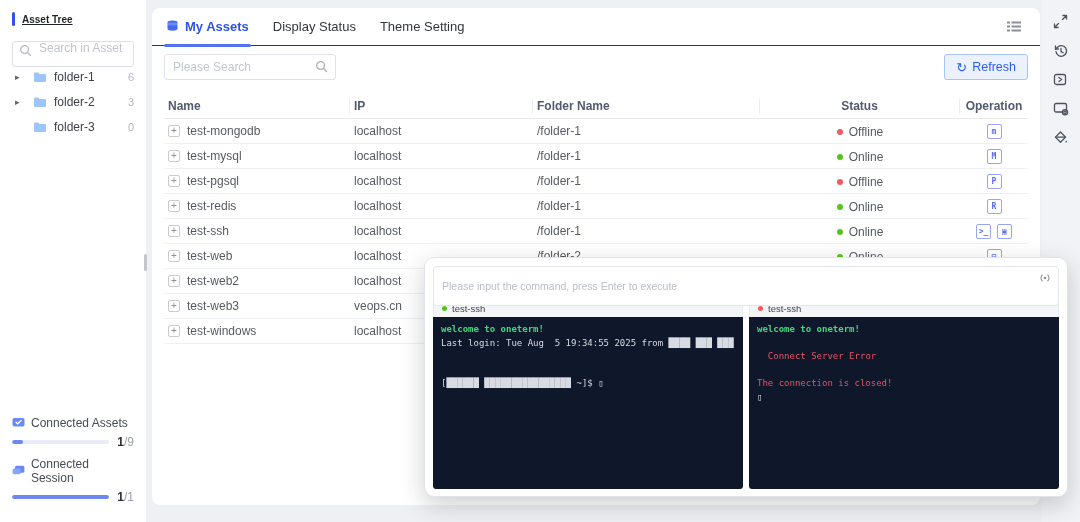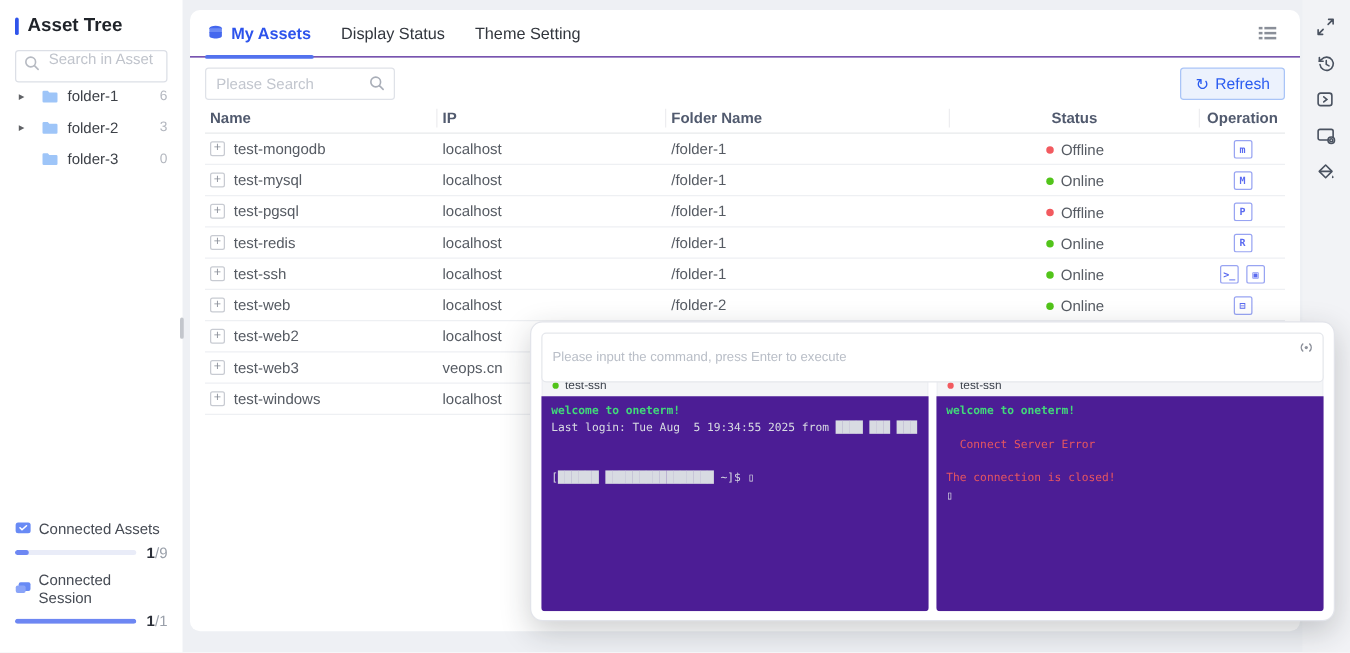--- a/index.html
+++ b/index.html
@@ -4,21 +4,21 @@
 <style>
   * { margin:0; padding:0; box-sizing:border-box; }
   html,body { width:1080px; height:522px; }
   body { font-family:"Liberation Sans", sans-serif; background:#eef0f4; position:relative; overflow:hidden; }
   .page { position:absolute; inset:0; }
 
   
   .sidebar { position:absolute; left:0; top:0; width:146px; height:522px; background:#fff; }
   .sb-title { display:flex; align-items:center; gap:7px; margin:12px 0 0 12px; }
   .sb-title .bar { width:3px; height:14px; background:#2f54eb; border-radius:2px; }
-  .sb-title .txt { font-size:15px; font-weight:bold; color:#1f2329; }
+  .sb-title .txt { font-size:10px; font-weight:bold; color:#1f2329;text-decoration:underline; }
   .sb-search { position:absolute; left:12px; top:38px; width:122px; height:26px; }
   .sb-search input { width:100%; height:100%; border:1px solid #dcdfe6; border-radius:3px; font-size:12px; padding:0 6px 11px 26px; color:#ef4444; outline:none; font-family:"Liberation Sans",sans-serif;}
   .sb-search input::placeholder { color:#c0c4cc; }
   .sb-search .mag { position:absolute; left:7px; top:6px; }
   .tree { position:absolute; left:0; top:64px; width:146px; }
   .tree-row { position:relative; height:25px; display:flex; align-items:center; font-size:12px; color:#3d4148; cursor:pointer; }
   .tree-row .caret { width:10px; margin-left:15px; font-size:9px; color:#606266; }
   .tree-row .fold { margin-left:8px; }
   .tree-row .lbl { margin-left:7px; }
   .tree-row .cnt { position:absolute; right:12px; color:#b3b7bf; font-size:11px; }
@@ -44,29 +44,29 @@
 
   
   .panel { position:absolute; left:152px; top:8px; width:888px; height:497px; background:#fff; border-radius:8px; }
   .tabs { position:relative; height:38px; display:flex; align-items:center; padding-left:14px; gap:24px; border-bottom:1px solid #4c1d95; }
   .tab { position:relative; height:38px; display:flex; align-items:center; gap:6px; font-size:13px; color:#32363d; cursor:pointer; }
   .tab.active { color:#2d53ec; font-weight:bold; }
   .tab.active .underline { position:absolute; left:-2px; right:-2px; bottom:-1px; height:3px; background:#5372ee; border-radius:2px; }
   .tabs .list-ic { position:absolute; right:18px; top:11px; cursor:pointer; }
 
   .toolbar { position:relative; margin:8px 12px 0 12px; height:28px; }
-  .main-search { position:absolute; left:0; top:0; width:152px; height:26px; }
+  .main-search { position:absolute; left:0; top:0; width:172px; height:26px; }
   .main-search input { width:100%; height:100%; border:1px solid #dfe2e8; border-radius:3px; font-size:12px; padding:0 26px 0 8px; color:#333; outline:none; font-family:"Liberation Sans",sans-serif;}
   .main-search input::placeholder { color:#c2c6ce; }
   .main-search .mag { position:absolute; right:8px; top:6px; }
   .refresh-btn { position:absolute; right:0; top:0; height:26px; padding:0 11px; display:flex; align-items:center; gap:5px; background:#ecf2fd; border:1px solid #a9c4f7; border-radius:3px; color:#2b5cf0; font-size:12.5px; cursor:pointer; }
   .refresh-btn .ric { font-size:13px; line-height:1; }
 
   
-  .tbl { margin:0 12px 0 12px; }
+  .tbl { margin:12px 12px 0 12px; }
   .tbl-head { display:grid; grid-template-columns:186px 183px 227px 200px 68px; height:25px; align-items:center; border-bottom:1px solid #e8eaec; }
   .th { font-size:12px; font-weight:bold; color:#515a6e; padding-left:4px; border-right:1px solid #ededf0; height:15px; line-height:15px; }
   .th:last-child { border-right:none; }
   .th.center { text-align:center; padding-left:0; }
   .trow { display:grid; grid-template-columns:186px 183px 227px 200px 68px; height:25px; align-items:center; border-bottom:1px solid #eef0f3; font-size:12px; color:#565b63; }
   .td { padding-left:4px; overflow:hidden; white-space:nowrap; }
   .td.center { text-align:center; padding-left:0; }
   .name-cell { display:flex; align-items:center; gap:7px; }
   .expand-box { width:12px; height:12px; border:1px solid #c8cbd2; border-radius:2px; color:#8a8f99; font-size:10px; line-height:10px; text-align:center; cursor:pointer; flex:0 0 auto; }
   .status-cell { display:inline-flex; align-items:center; gap:6px; }
@@ -81,21 +81,21 @@
   .cmd-row { position:relative; height:25px; }
   .cmd-row input { width:100%; height:40px; border:1px solid #e5e7ec; border-radius:4px; font-size:10.5px; padding:0 30px 0 8px; color:#333; outline:none; font-family:"Liberation Sans",sans-serif;}
   .cmd-row input::placeholder { color:#b9bec7; }
   .cmd-row .bcast { position:absolute; right:7px; top:5px; cursor:pointer; }
   .panes { display:flex; gap:6px; margin-top:7px; height:191px; }
   .pane { flex:1; display:flex; flex-direction:column; border-radius:3px; overflow:hidden; }
   .pane-head { height:19px; background:#f4f5f7; border:1px solid #e9eaee; border-bottom:none; border-radius:3px 3px 0 0; display:flex; align-items:center; gap:5px; padding-left:8px; font-size:9.5px; color:#3d434d; }
   .pane-dot { width:5px; height:5px; border-radius:50%; }
   .pane-dot.connected { background:#52c41a; }
   .pane-dot.error { background:#f25a5f; }
-  .term { flex:1; background:#4c1d95; padding:6px 8px; font-family:"DejaVu Sans Mono",monospace; font-size:9px; line-height:13.5px; color:#d8dbe2; }
+  .term { flex:1; background:#0f172a; padding:6px 8px; font-family:"DejaVu Sans Mono",monospace; font-size:9px; line-height:13.5px; color:#d8dbe2; }
   .t-line { white-space:pre-wrap; min-height:13.5px; }
   .t-line.lg { color:#41d97a; font-weight:bold; }
   .t-line.lr { color:#e65560; }
 
   svg.ic { display:block; }
 </style>
 </head>
 <body>
 
 <div class="page">

